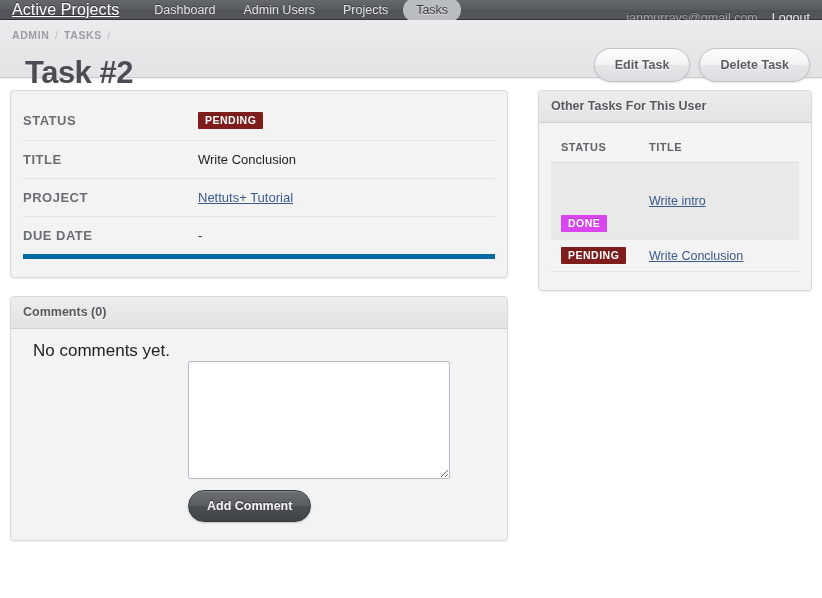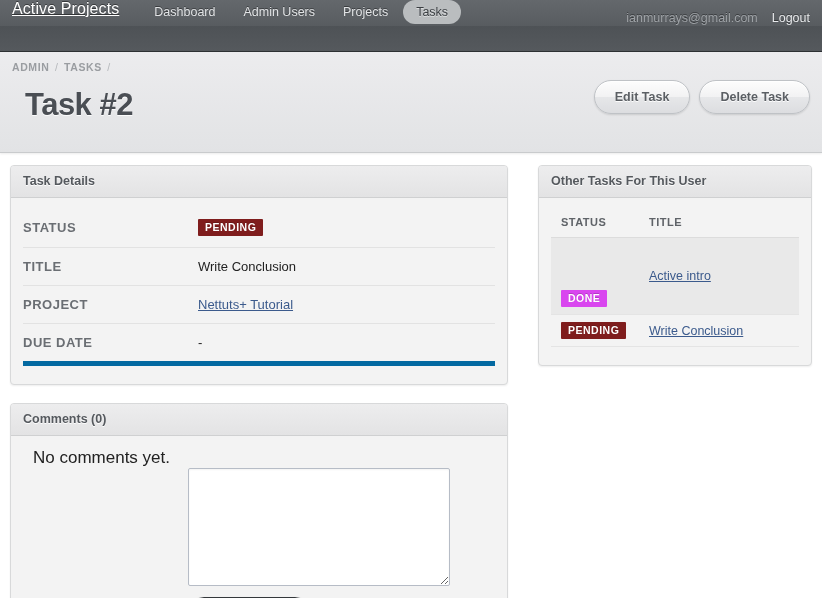--- a/index.html
+++ b/index.html
@@ -10,24 +10,24 @@
     width: 822px; height: 598px;
     background: #ffffff;
     font-family: "Liberation Sans", sans-serif;
     font-size: 13px;
     color: #333;
     overflow: hidden;
   }
 
   
   #topnav {
-    height: 52px;
+    height: 20px;
     background: linear-gradient(to bottom, #64686c 0%, #585c60 50%, #4e5256 51%, #55595d 100%);
     display: flex;
-    align-items: flex-start;
+    align-items: center;
     padding: 0 12px;
     position: relative;
     border-bottom: 1px solid #2e3134;
   }
   .brand {
     color: #ffffff;
     font-size: 16px;
     font-weight: normal;
     text-shadow: 0 -1px 0 rgba(0,0,0,.45);
     margin-right: 22px;
@@ -61,21 +61,21 @@
   }
   .nav-logout {
     color: #e8eaec;
     font-size: 12.5px;
     text-decoration: none;
     text-shadow: 0 -1px 0 rgba(0,0,0,.4);
   }
 
   
   #subheader {
-    height: 101px;
+    height: 58px;
     background: linear-gradient(to bottom, #ececee 0%, #e2e3e5 100%);
     border-bottom: 1px solid #c9cbcd;
     box-shadow: 0 1px 2px rgba(0,0,0,.08);
     position: relative;
     padding: 9px 12px 0 12px;
   }
   .breadcrumb {
     font-size: 10.5px;
     color: #9a9da1;
     letter-spacing: .6px;
@@ -271,21 +271,20 @@
     <button class="btn-light">Edit Task</button>
     <button class="btn-light">Delete Task</button>
   </div>
 </div>
 
 <div id="main">
 
   <div class="col-left">
 
     <div class="panel">
-      <div class="panel-head">Task Details</div>
       <div class="panel-body">
         <table class="details">
           <tbody>
               <tr>
             <td class="dlabel">STATUS</td>
             <td class="dval">
               <span class="badge pending">PENDING</span>
             </td>
           </tr>
           <tr>
@@ -330,21 +329,21 @@
               <th class="c1">STATUS</th>
               <th>TITLE</th>
             </tr>
           </thead>
           <tbody>
             <tr class="stripe">
               <td class="c1">
                 <span class="badge done">DONE</span>
               </td>
               <td>
-                <a href="#">Active intro</a>
+                <a href="#">Write intro</a>
               </td>
             </tr>
             <tr>
               <td class="c1">
                 <span class="badge pending">PENDING</span>
               </td>
               <td>
                 <a href="#">Write Conclusion</a>
               </td>
             </tr>

